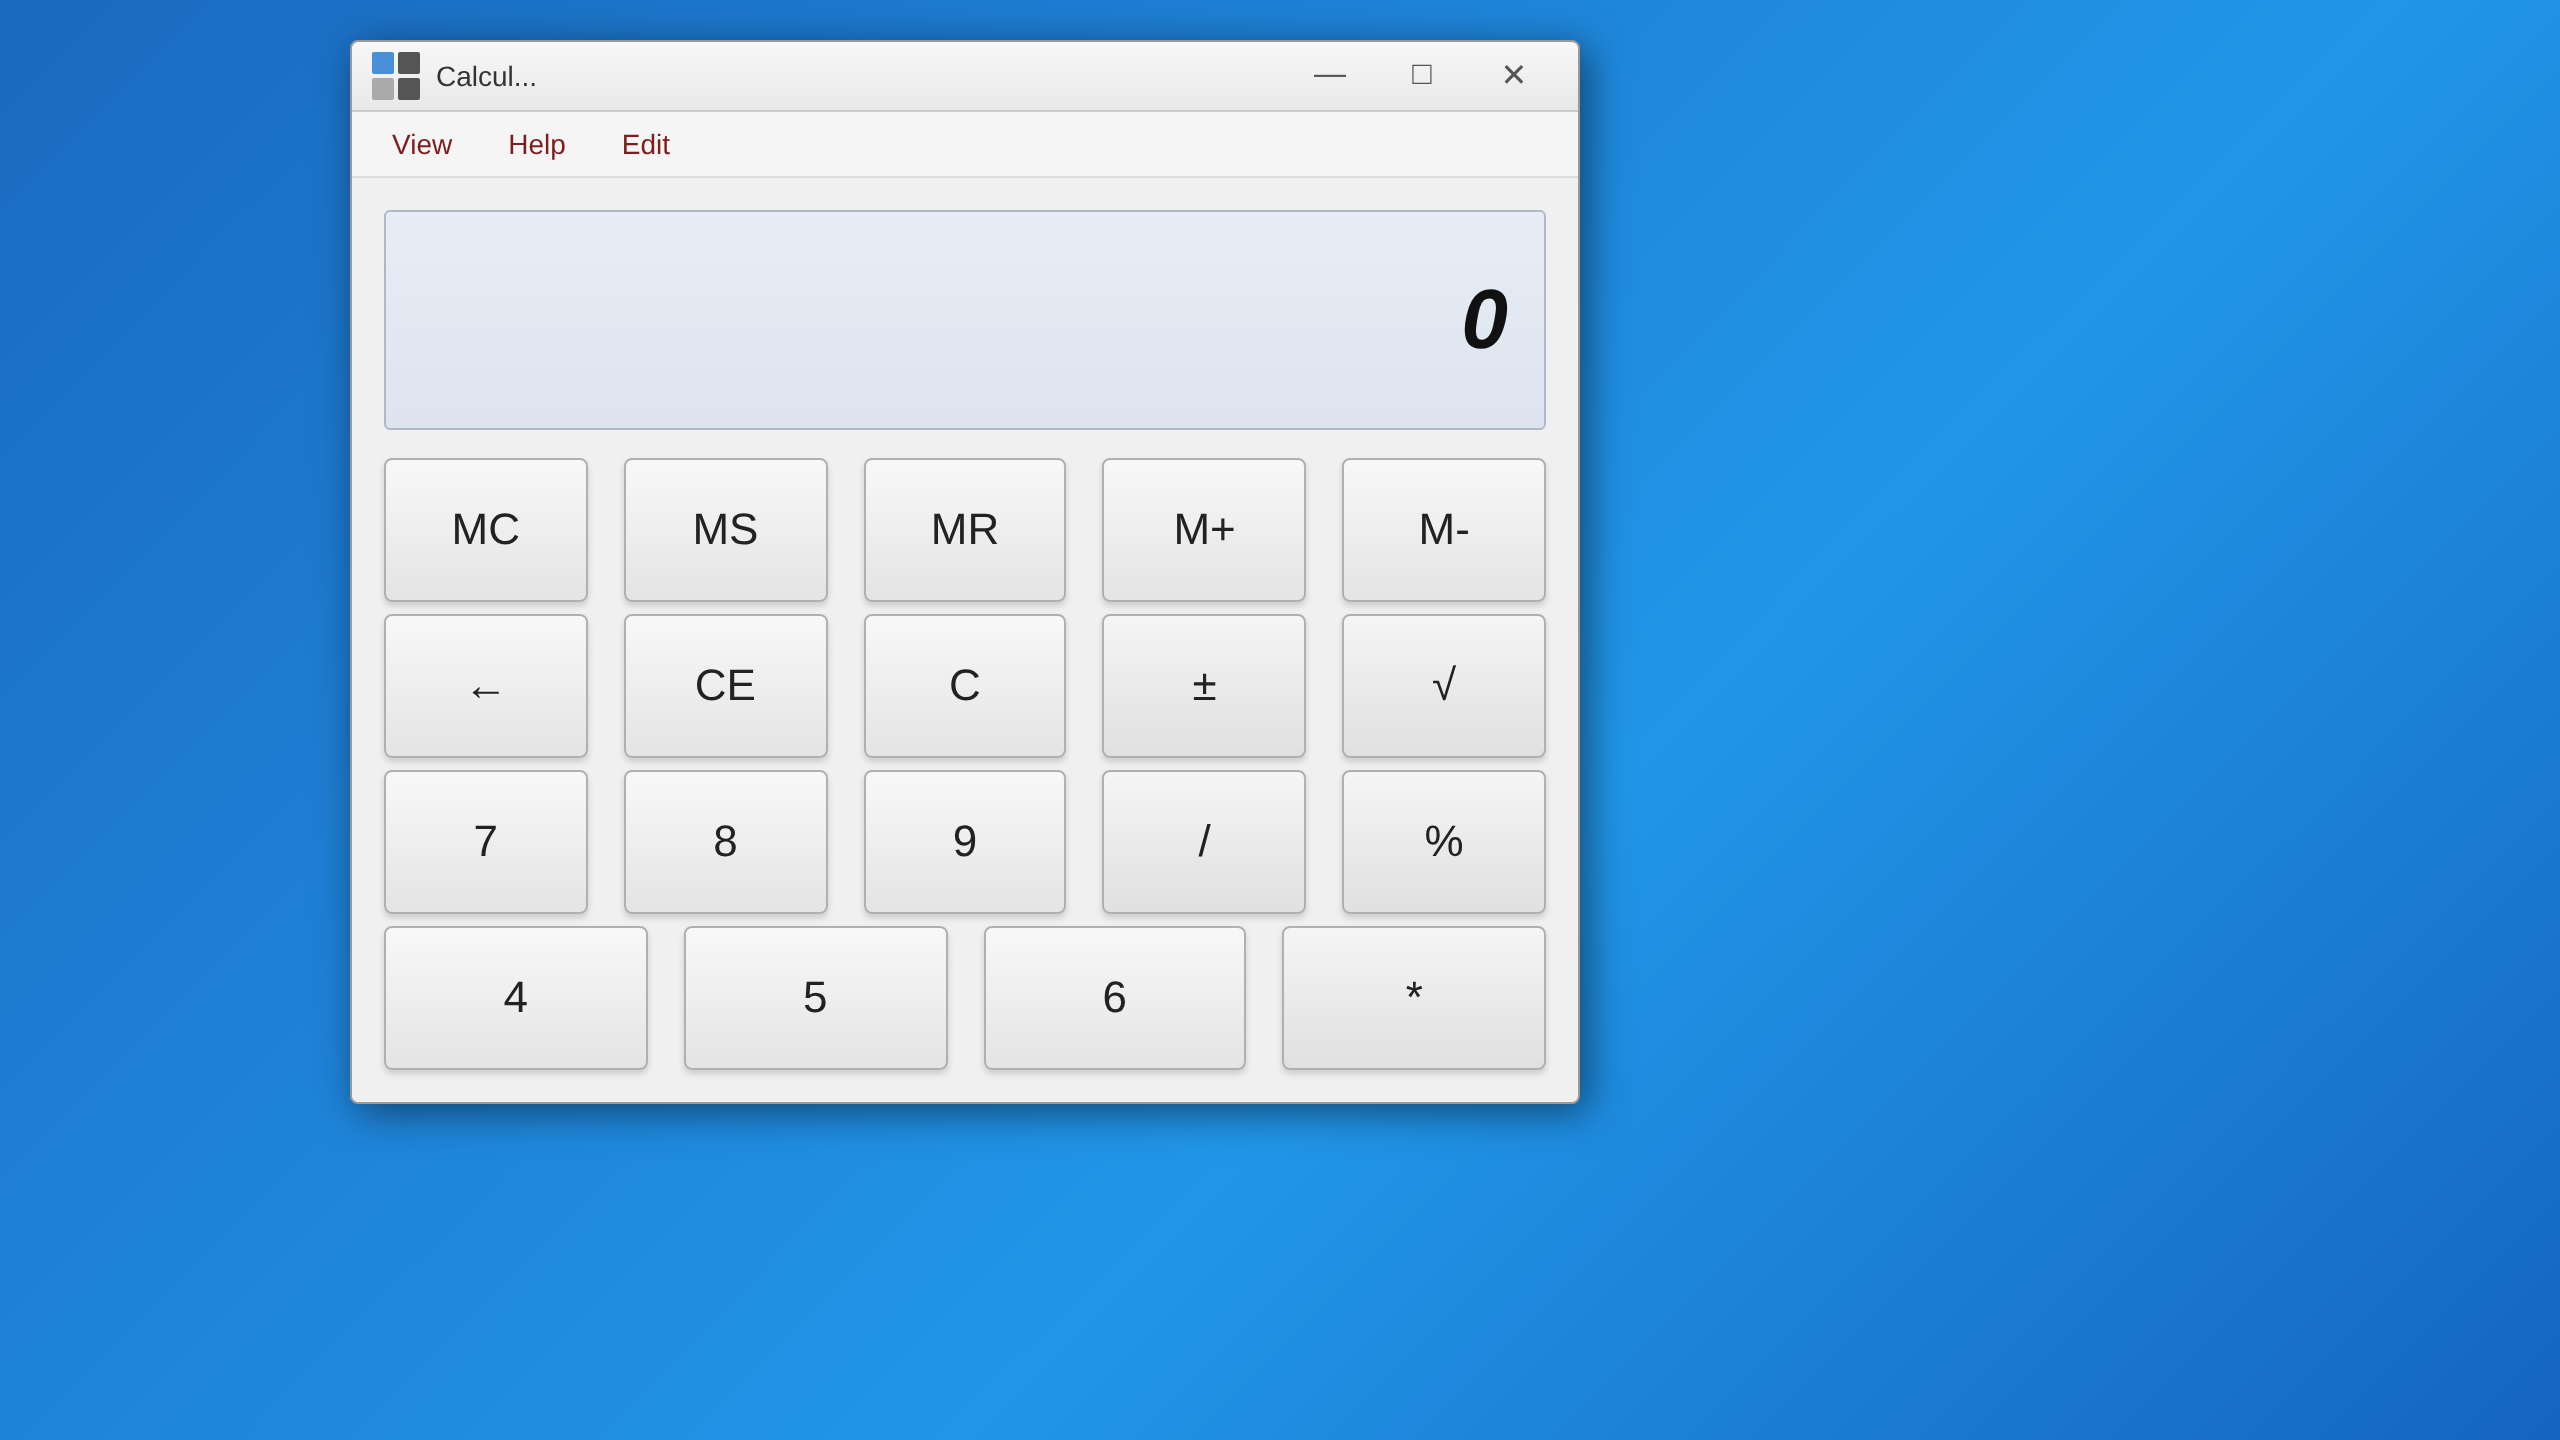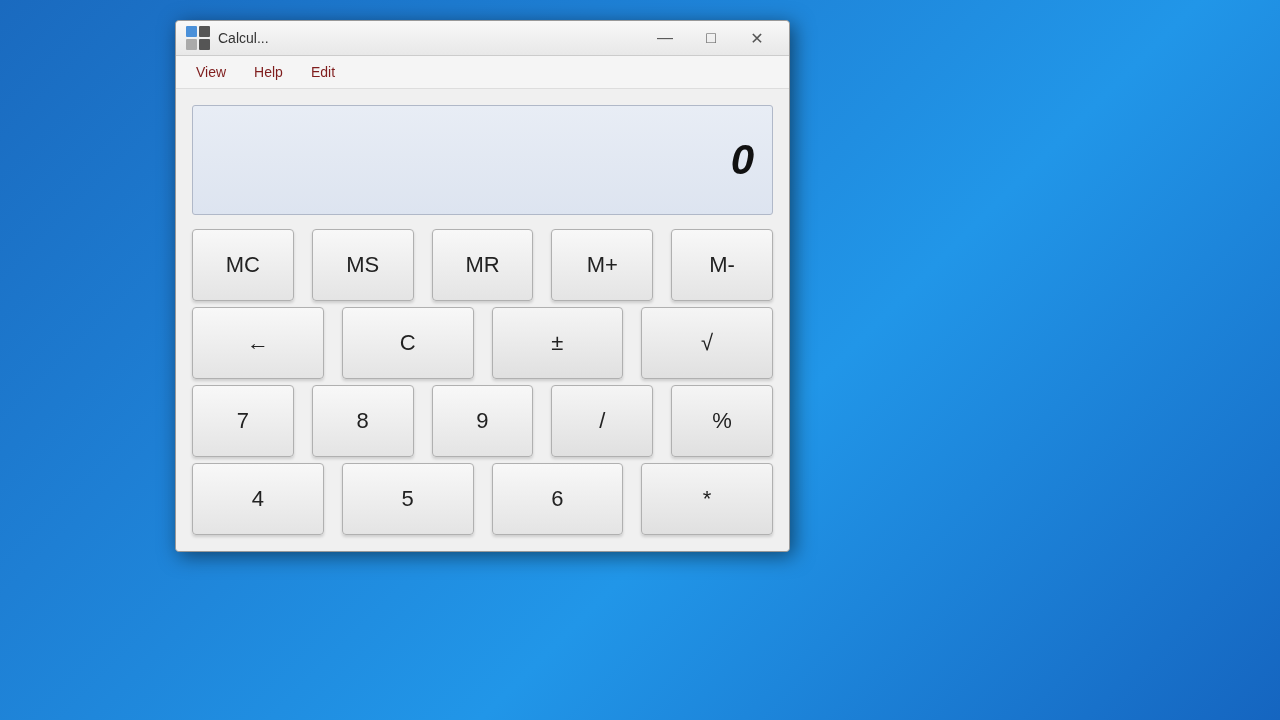--- a/index.html
+++ b/index.html
@@ -190,20 +190,21 @@
       <div class="button-row">
         <button class="calc-btn">MC</button>
         <button class="calc-btn">MS</button>
         <button class="calc-btn">MR</button>
         <button class="calc-btn">M+</button>
         <button class="calc-btn">M-</button>
       </div>
 
       <div class="button-row">
         <button class="calc-btn">←</button>
+        <button class="calc-btn">CE</button>
         <button class="calc-btn">C</button>
         <button class="calc-btn operator">±</button>
         <button class="calc-btn operator">√</button>
       </div>
 
       <div class="button-row">
         <button class="calc-btn">7</button>
         <button class="calc-btn">8</button>
         <button class="calc-btn">9</button>
         <button class="calc-btn operator">/</button>

